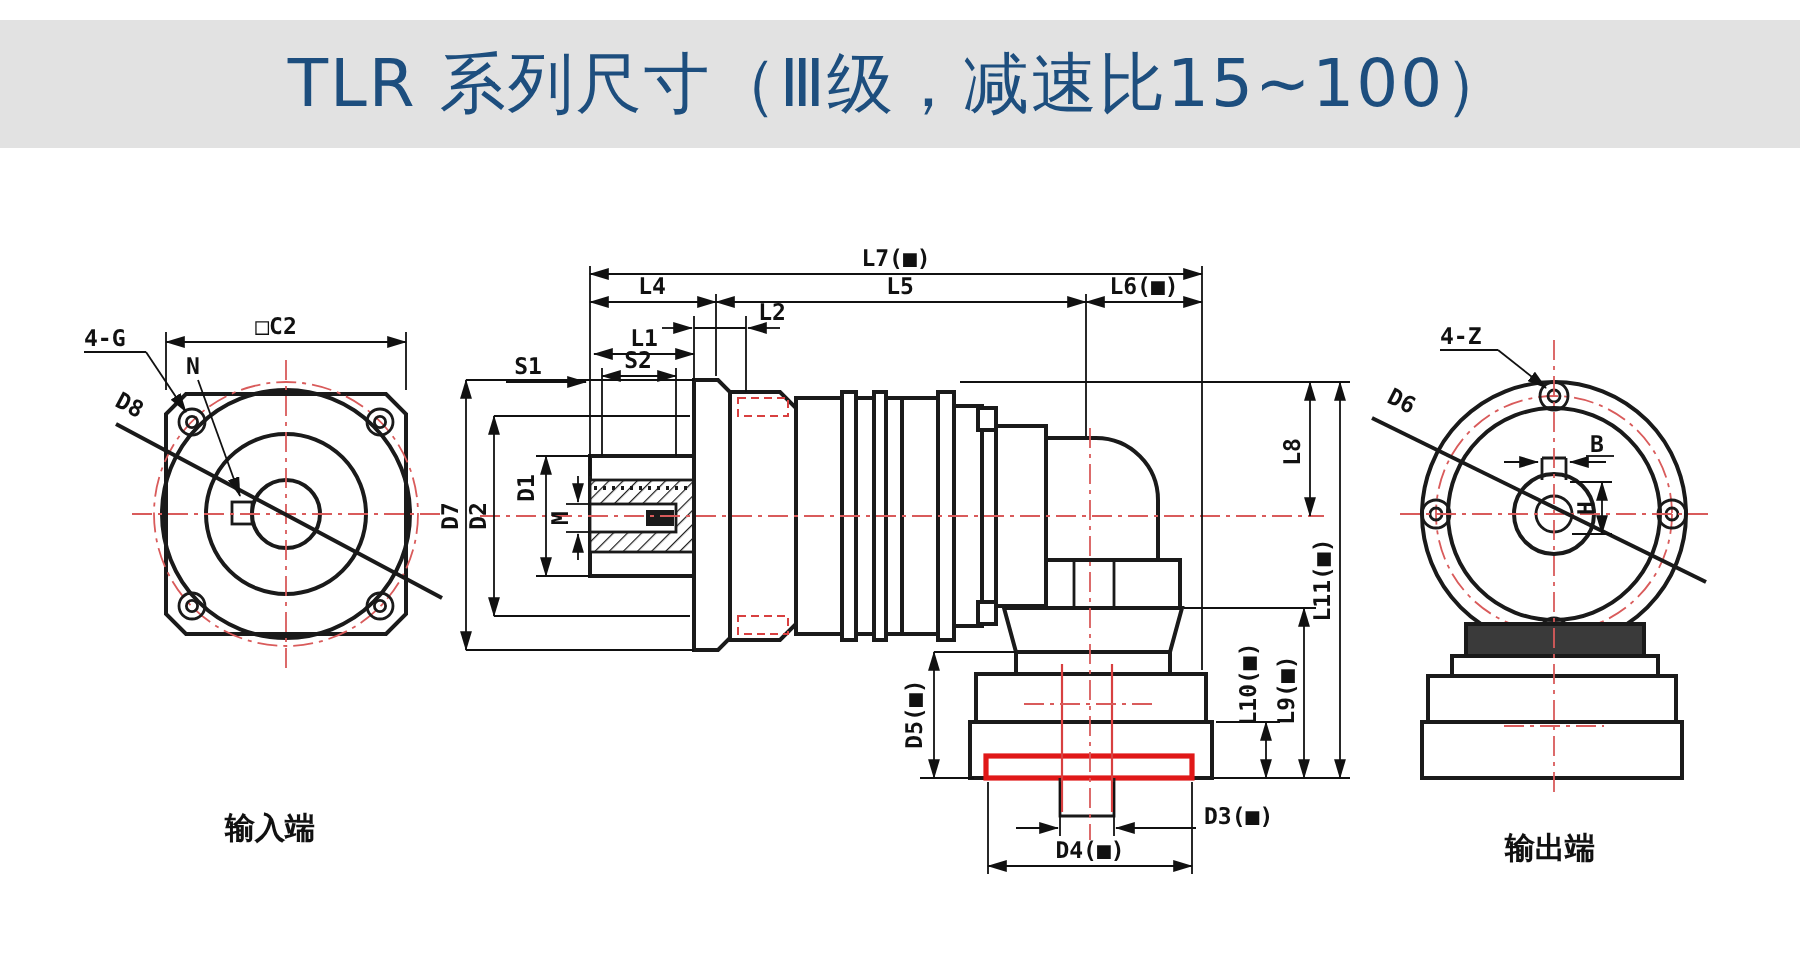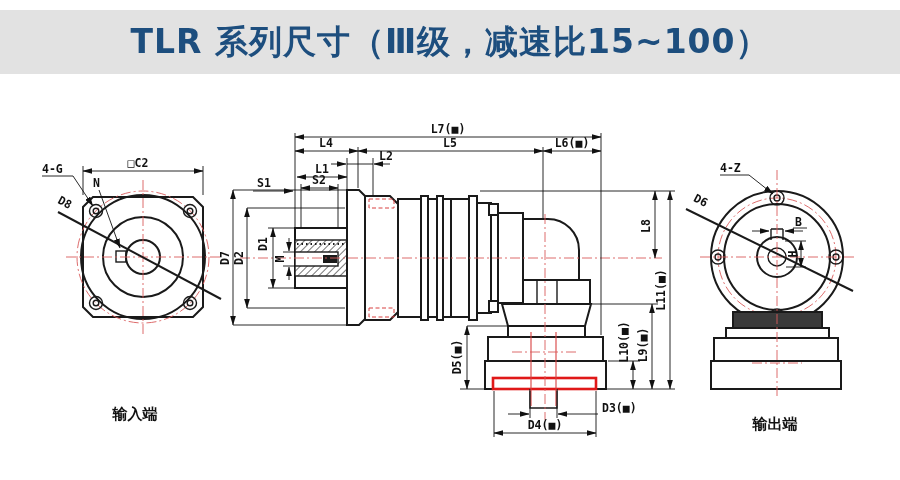--- a/index.html
+++ b/index.html
@@ -1,19 +1,19 @@
 <!DOCTYPE html>
 <html><head>
 <meta charset="utf-8">
 <style>
   html,body{margin:0;padding:0;width:900px;height:480px;background:#ffffff;overflow:hidden;}
   #stage{position:relative;width:900px;height:480px;background:#ffffff;}
   #header-band{position:absolute;left:0;top:10px;width:900px;height:64px;background:#e2e2e2;
     display:flex;align-items:center;justify-content:center;}
-  #page-title{font-family:"DejaVu Sans","Liberation Sans",sans-serif;font-weight:700;
+  #page-title{font-family:"DejaVu Sans","Liberation Sans",sans-serif;font-weight:400;
     font-size:33px;color:#1d4e7e;letter-spacing:1px;}
   #drawing{position:absolute;left:0;top:0;width:900px;height:480px;}
   
   .o2{stroke:#1a1a1a;stroke-width:2;fill:none}
   .o2f{stroke:#1a1a1a;stroke-width:2;fill:#ffffff}
   .o1{stroke:#1a1a1a;stroke-width:1.4;fill:none}
   .d{stroke:#111111;stroke-width:0.9;fill:none}
   .cl{stroke:#d95b5b;stroke-width:0.9;fill:none;stroke-dasharray:10 3 2 3}
   .rs{stroke:#d84040;stroke-width:1.1;fill:none}
   .rd{stroke:#d84040;stroke-width:1;fill:none;stroke-dasharray:4 2.5}

